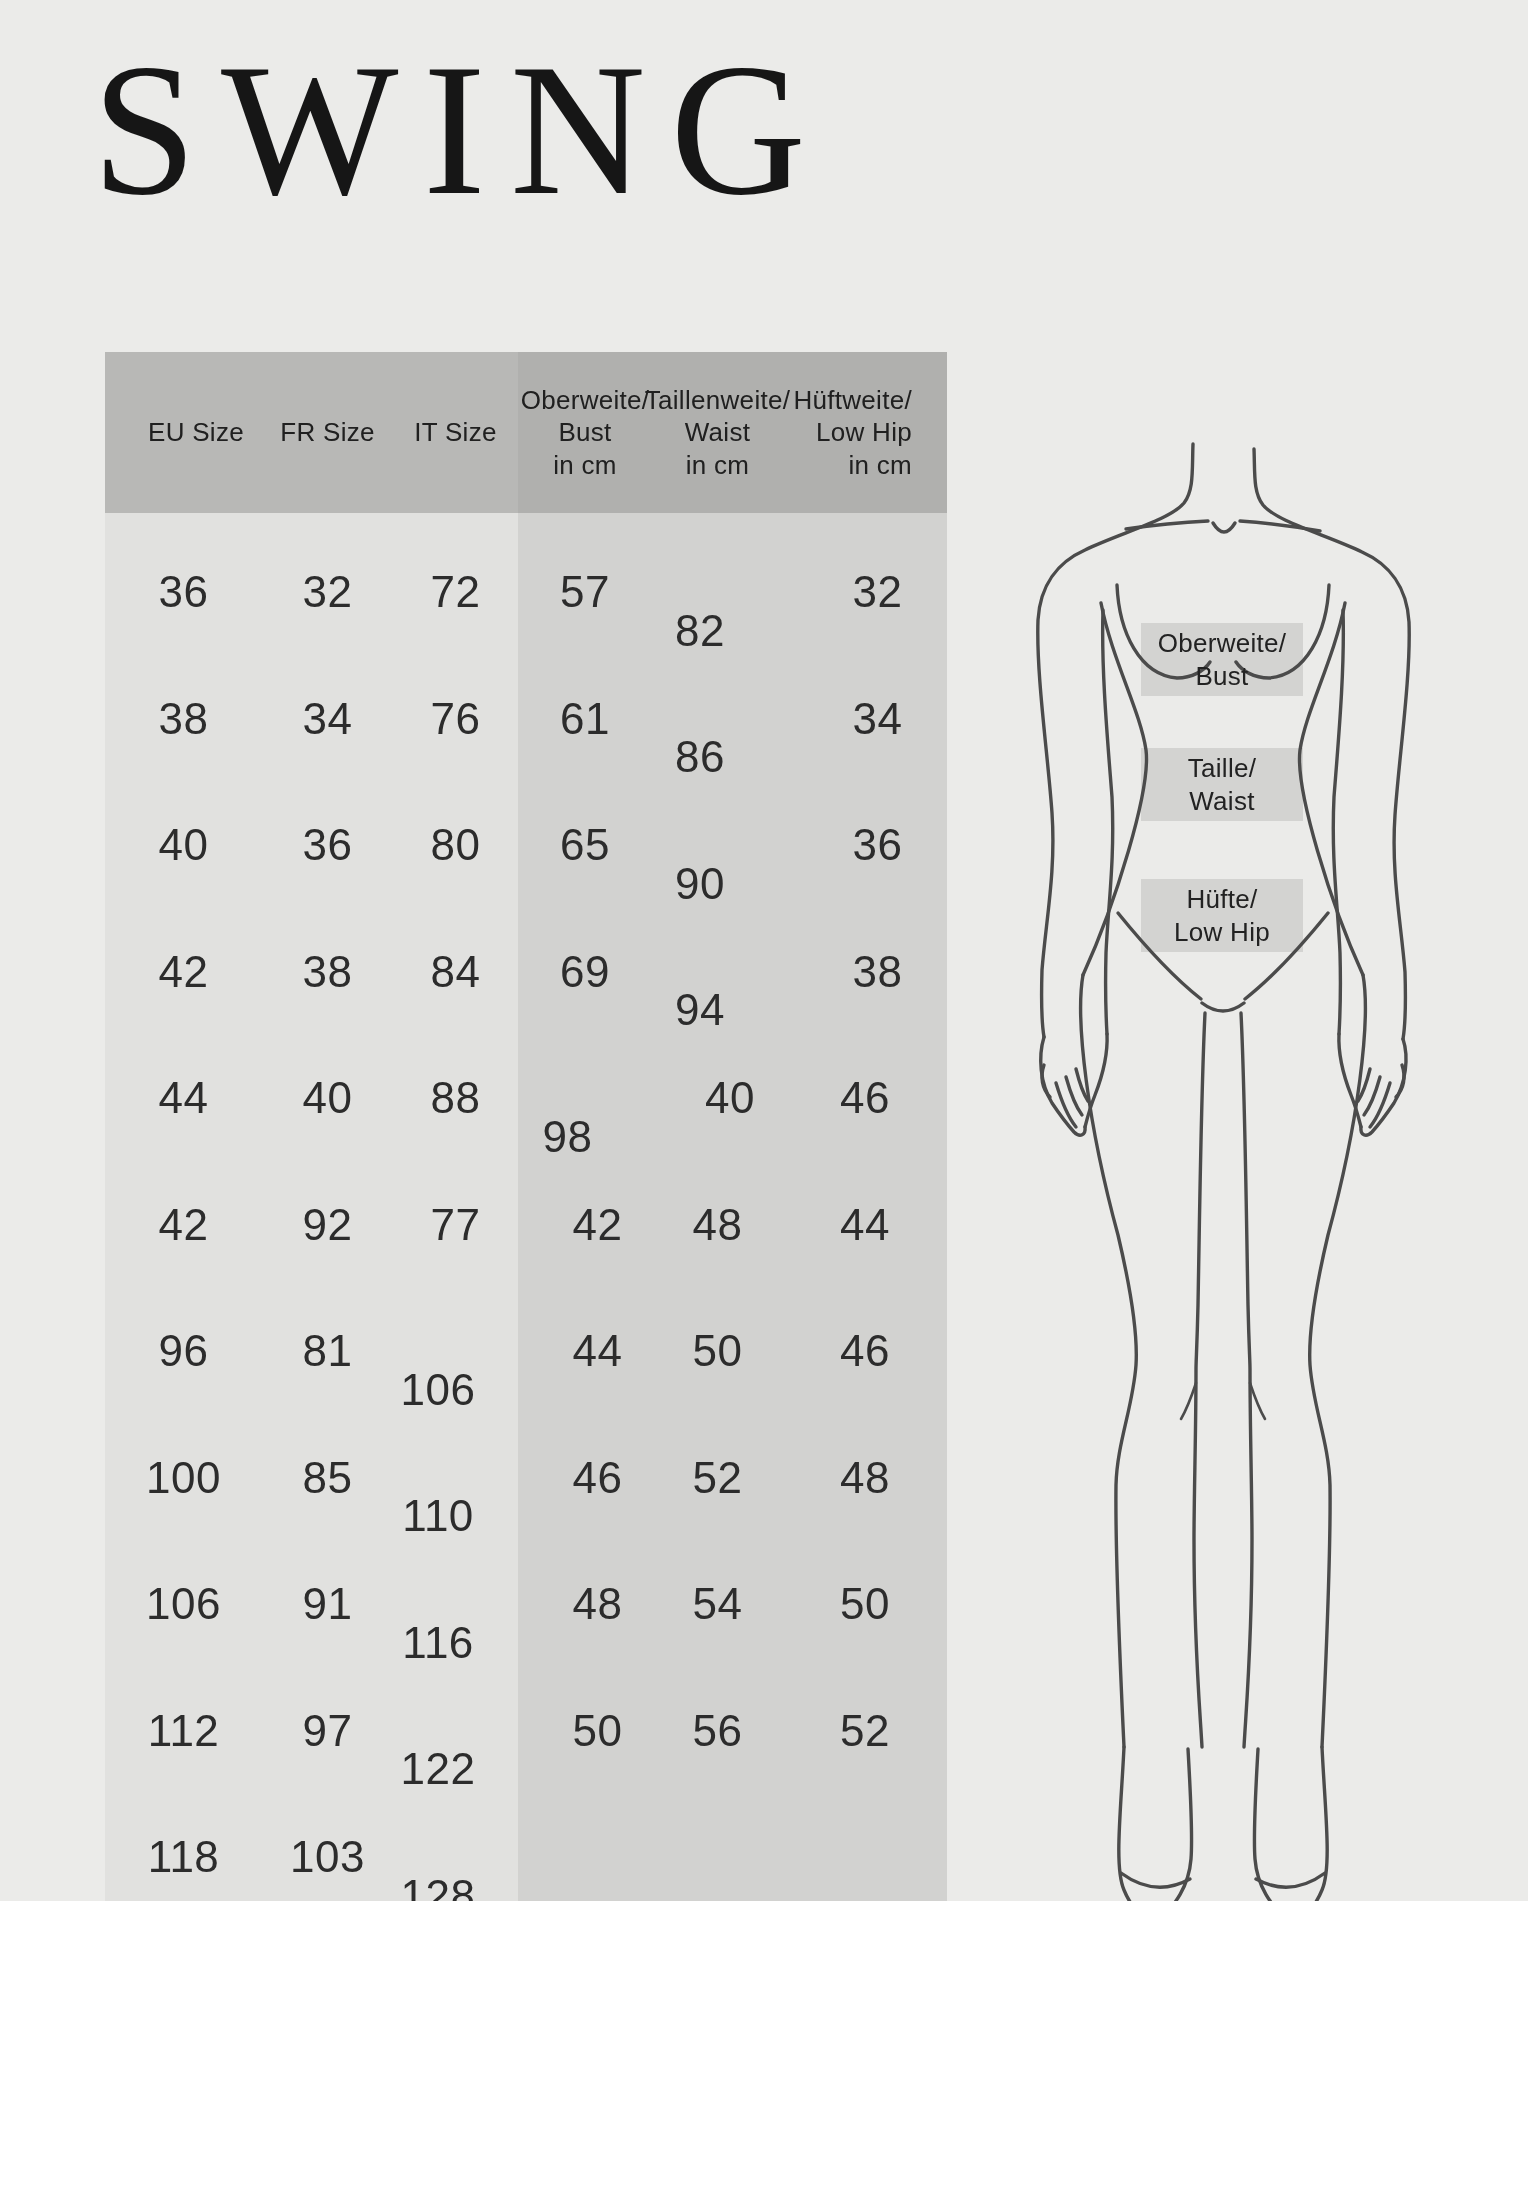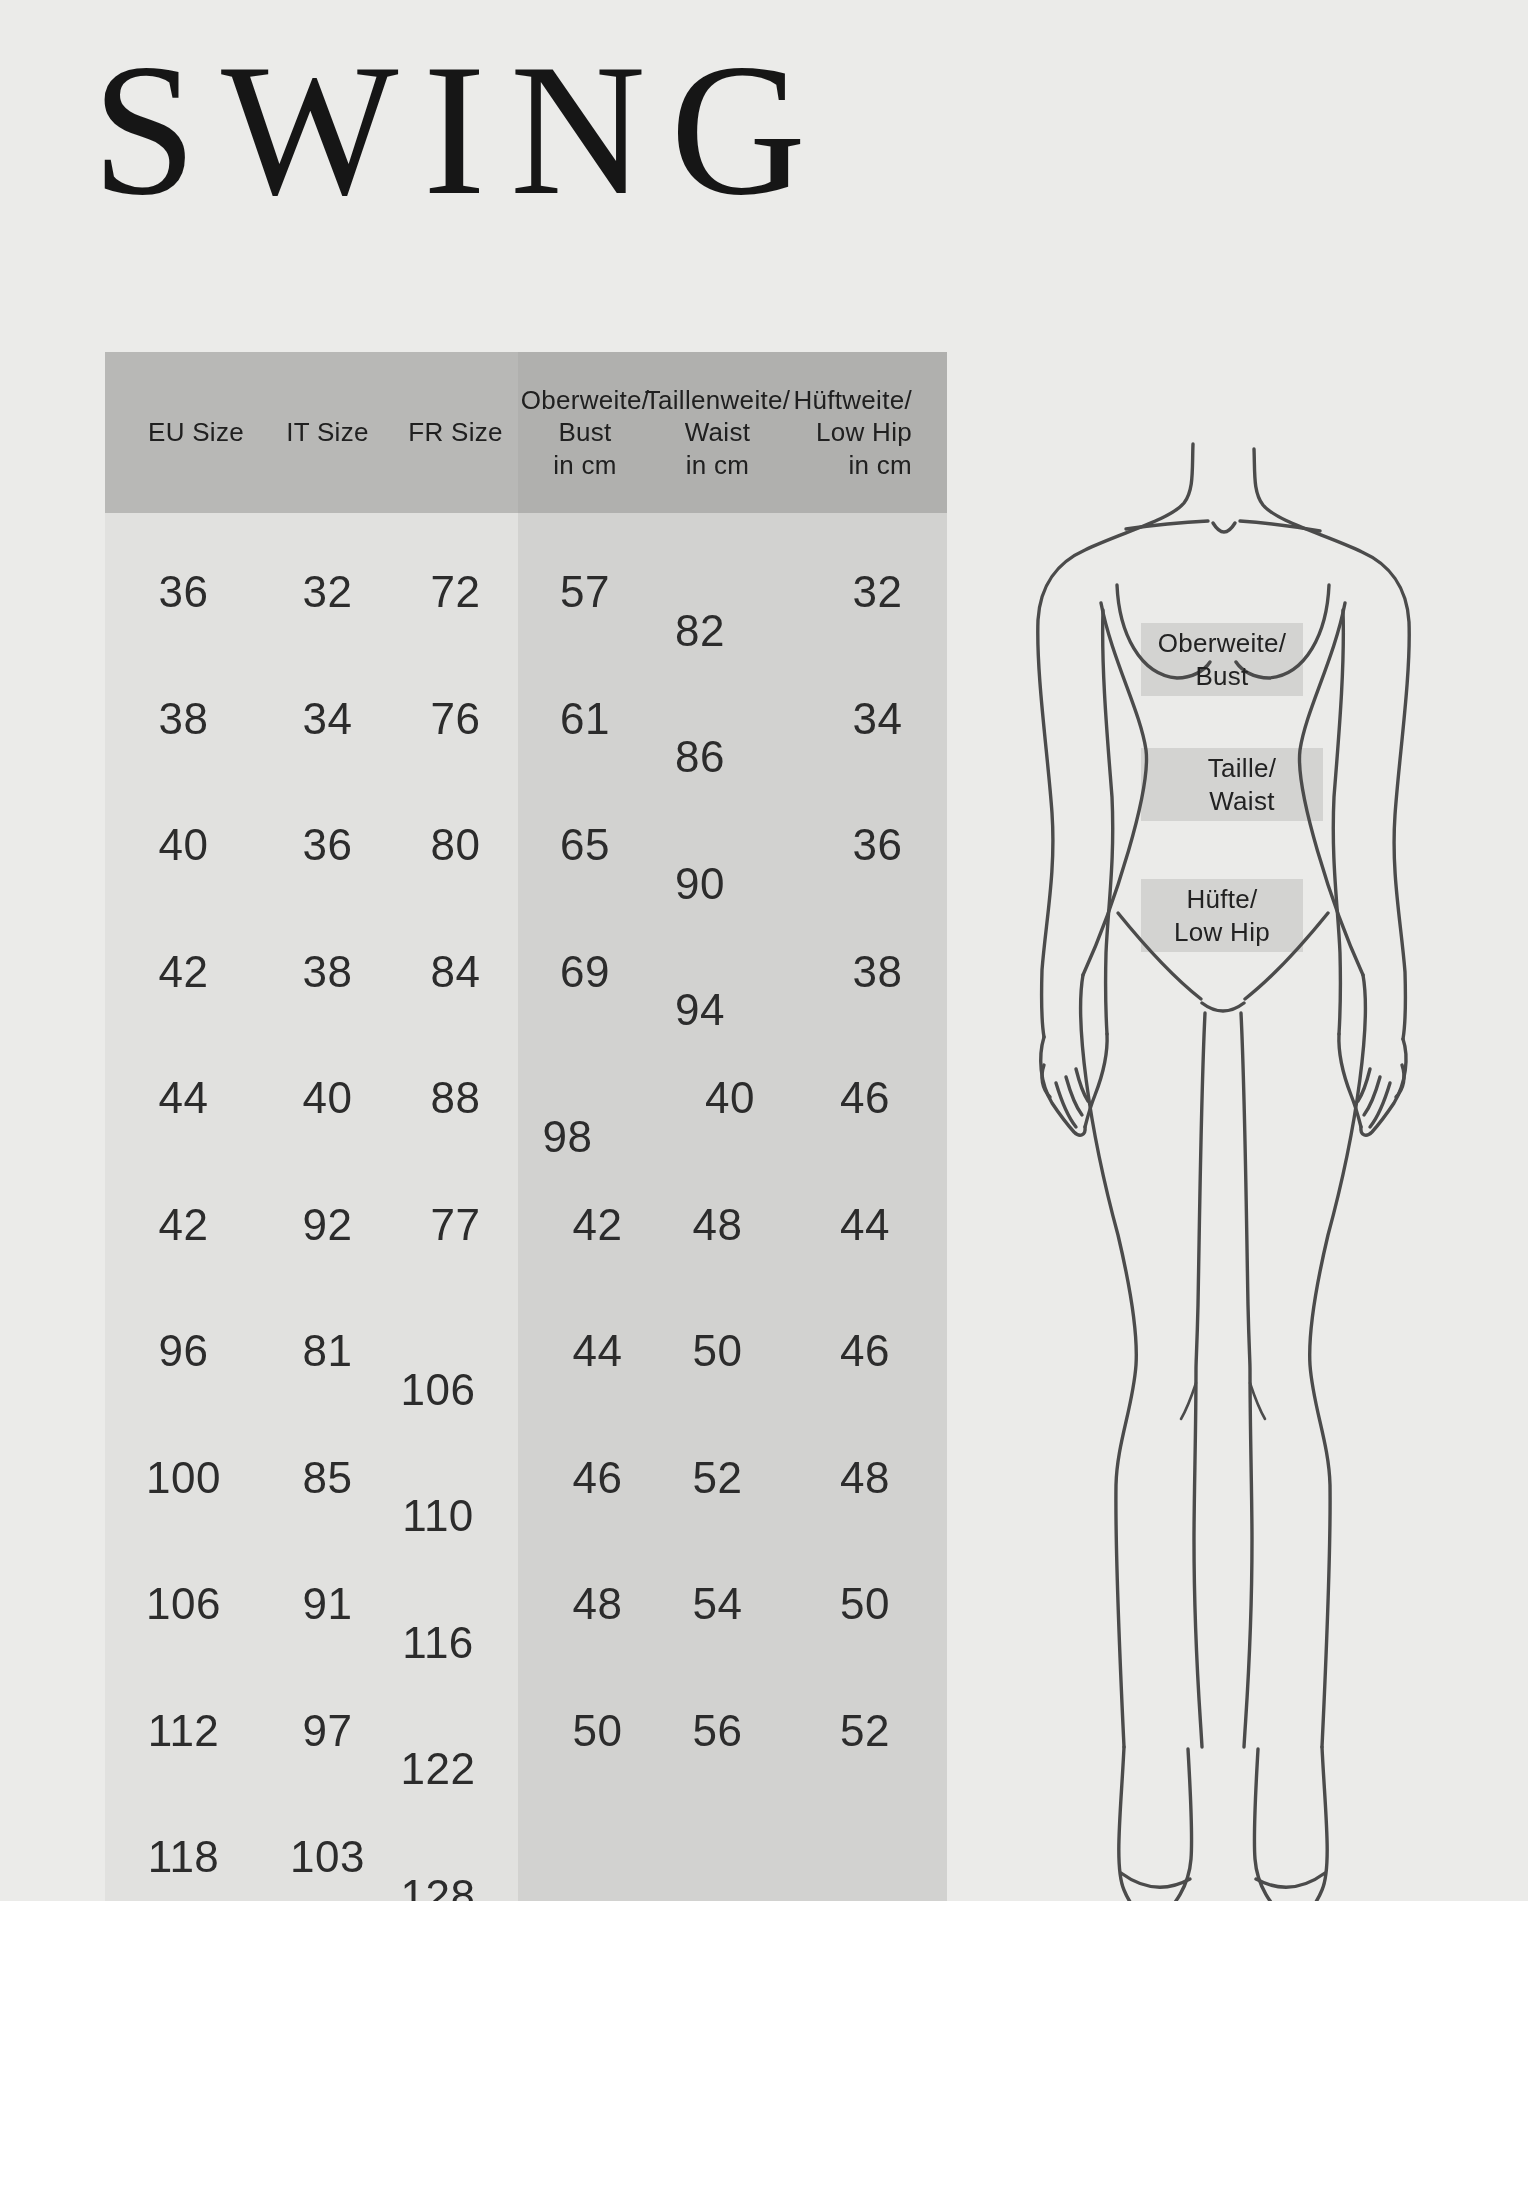--- a/index.html
+++ b/index.html
@@ -58,40 +58,40 @@
   .c6{padding-right:35px;align-items:flex-end;}
   
   .figure-svg{position:absolute;left:1000px;top:435px;width:470px;height:1500px;z-index:2;}
   .mlabel-bg{position:absolute;width:162px;height:73px;background:var(--label-bg);z-index:1;}
   .mlabel-text{
     position:absolute;width:162px;height:73px;z-index:3;
     display:flex;flex-direction:column;align-items:center;justify-content:center;
     font-size:26px;line-height:1.26;color:#222;text-align:center;letter-spacing:0.3px;
   }
   .lb-bust{left:1141px;top:623px;}
-  .lb-waist{left:1141px;top:748px;padding-left:20px;}
+  .lb-waist{left:1141px;top:748px;}
   .lb-hip{left:1141px;top:879px;}
 </style>
 </head>
 <body>
 
 <div class="page">
 
   <div class="brand">SWING</div>
 
   <div class="size-table">
     <div class="bg body-left"></div>
     <div class="bg body-right"></div>
     <div class="bg hdr-left"></div>
     <div class="bg hdr-right"></div>
 
     <div class="hdr">
       <div class="hcell c1">EU Size</div>
+      <div class="hcell">FR Size</div>
       <div class="hcell">IT Size</div>
-      <div class="hcell">FR Size</div>
       <div class="hcell multi">
         <span>Oberweite/</span>
         <span>Bust</span>
         <span>in cm</span>
       </div>
       <div class="hcell multi">
         <span>Taillenweite/</span>
         <span>Waist</span>
         <span>in cm</span>
       </div>

